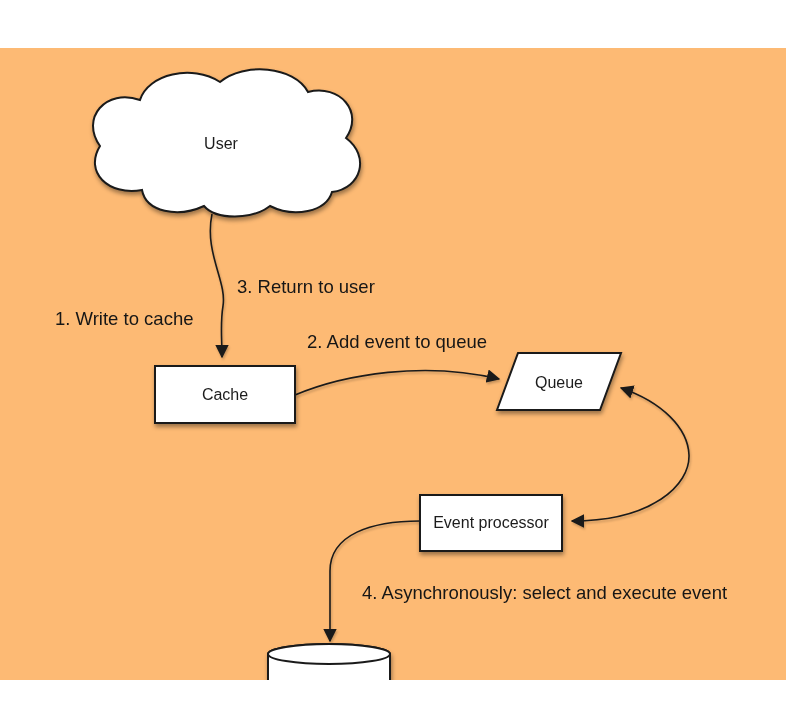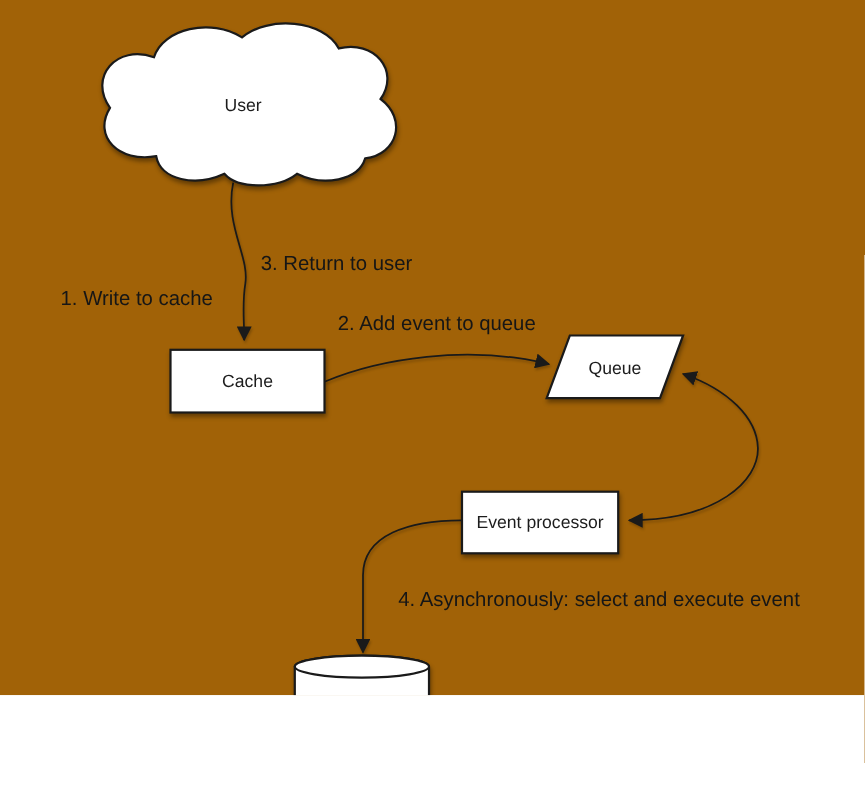--- a/index.html
+++ b/index.html
@@ -4,22 +4,23 @@
 <style>
   html, body {
     margin: 0;
     padding: 0;
     background: #ffffff;
   }
   .canvas {
     position: relative;
     width: 786px;
     height: 632px;
-    background: #a16207;
+    background: #fdba74;
     overflow: hidden;
+    margin-top: 48px;
   }
   svg { display: block; }
   .shape {
     fill: #ffffff;
     stroke: #1a1a1a;
     stroke-width: 2;
     filter: drop-shadow(1px 3px 2px rgba(0,0,0,0.38));
   }
   .lid {
     fill: #ffffff;

